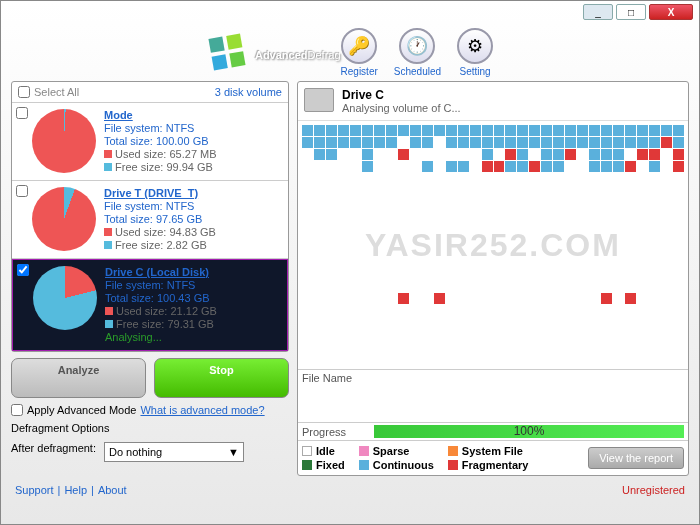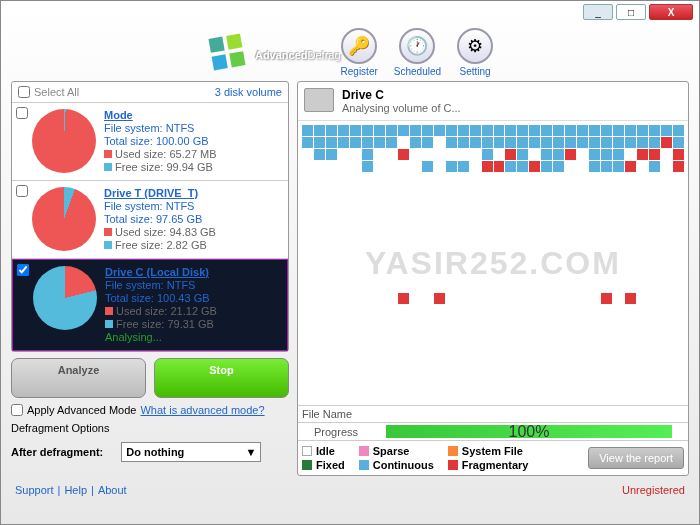--- a/index.html
+++ b/index.html
@@ -37,38 +37,38 @@
 .free { color: #666; }
 .free .sq { display: inline-block; width: 8px; height: 8px; background: #5bd; }
 .analysing { color: #2a9c2a; }
 .buttons { display: flex; gap: 8px; padding: 2px 0; }
 .btn { flex: 1; height: 40px; border-radius: 7px; border: 1px solid #888; text-align: center; line-height: 22px; font-weight: bold; cursor: pointer; }
 .btn.analyze { background: linear-gradient(#ddd, #bbb); color: #555; }
 .btn.stop { background: linear-gradient(#7e3, #4b0); color: #fff; }
 .advmode { display: flex; align-items: center; gap: 4px; }
 .advlink { color: #2266cc; text-decoration: underline; }
 .defrag-opts { margin-top: 2px; }
-.after-defrag { display: flex; align-items: center; gap: 18px; margin-top: 4px; font-weight: bold; }
+.after-defrag { display: flex; gap: 8px; margin-top: 4px; }
 .combo { width: 140px; height: 20px; border: 1px solid #888; background: #fff; padding: 2px 4px; display: flex; justify-content: space-between; align-items: center; }
 .right-panel { flex: 1; border: 1px solid #999; border-radius: 3px; background: #fff; display: flex; flex-direction: column; }
 .drive-header { display: flex; gap: 8px; padding: 6px; border-bottom: 1px solid #ddd; }
 .drive-icon { width: 30px; height: 24px; background: #ccc; border: 1px solid #999; border-radius: 2px; }
 .drive-title { font-weight: bold; font-size: 12px; }
 .drive-sub { color: #666; }
 .cluster-map { flex: 1; padding: 4px; position: relative; }
 .cluster-grid { display: grid; grid-template-columns: repeat(32, 1fr); gap: 1px; }
 .cell { width: 100%; aspect-ratio: 1; background: #fff; }
 .c-cont { background: #5ab0dc; }
 .c-frag { background: #e03838; }
 .watermark { position: absolute; top: 50%; left: 50%; transform: translate(-50%, -50%); font-size: 32px; font-weight: bold; color: #ddd; letter-spacing: 2px; white-space: nowrap; }
 .file-row { display: flex; border-top: 1px solid #ccc; padding: 2px 4px; }
 .fn-label { color: #555; width: 60px; }
-.progress-row { display: flex; border-top: 1px solid #ccc; padding: 2px 16px; align-items: center; gap: 12px; }
+.progress-row { display: flex; border-top: 1px solid #ccc; padding: 2px 4px; align-items: center; gap: 12px; margin-top: 36px; }
 .pg-label { color: #555; width: 60px; }
-.pg-bar { flex: 1; height: 13px; background: linear-gradient(to right, #38c838, #5e5); text-align: center; color: #333; font-size: 16px; line-height: 13px; }
+.pg-bar { flex: 1; height: 13px; background: linear-gradient(to right, #38c838, #5e5); text-align: center; color: #333; font-size: 12px; line-height: 13px; }
 .legend-row { display: flex; border-top: 1px solid #ccc; padding: 4px; justify-content: space-between; align-items: center; }
 .legend-items { display: grid; grid-template-columns: repeat(3, auto); gap: 2px 14px; font-weight: bold; }
 .li { display: flex; align-items: center; gap: 4px; font-size: 10px; }
 .li .sq { width: 10px; height: 10px; }
 .sq.idle { background: #fff; border: 1px solid #aaa; }
 .sq.fixed { background: #2a7838; }
 .sq.sparse { background: #f088c0; }
 .sq.cont { background: #5ab0dc; }
 .sq.sys { background: #f88838; }
 .sq.frag { background: #e03838; }

